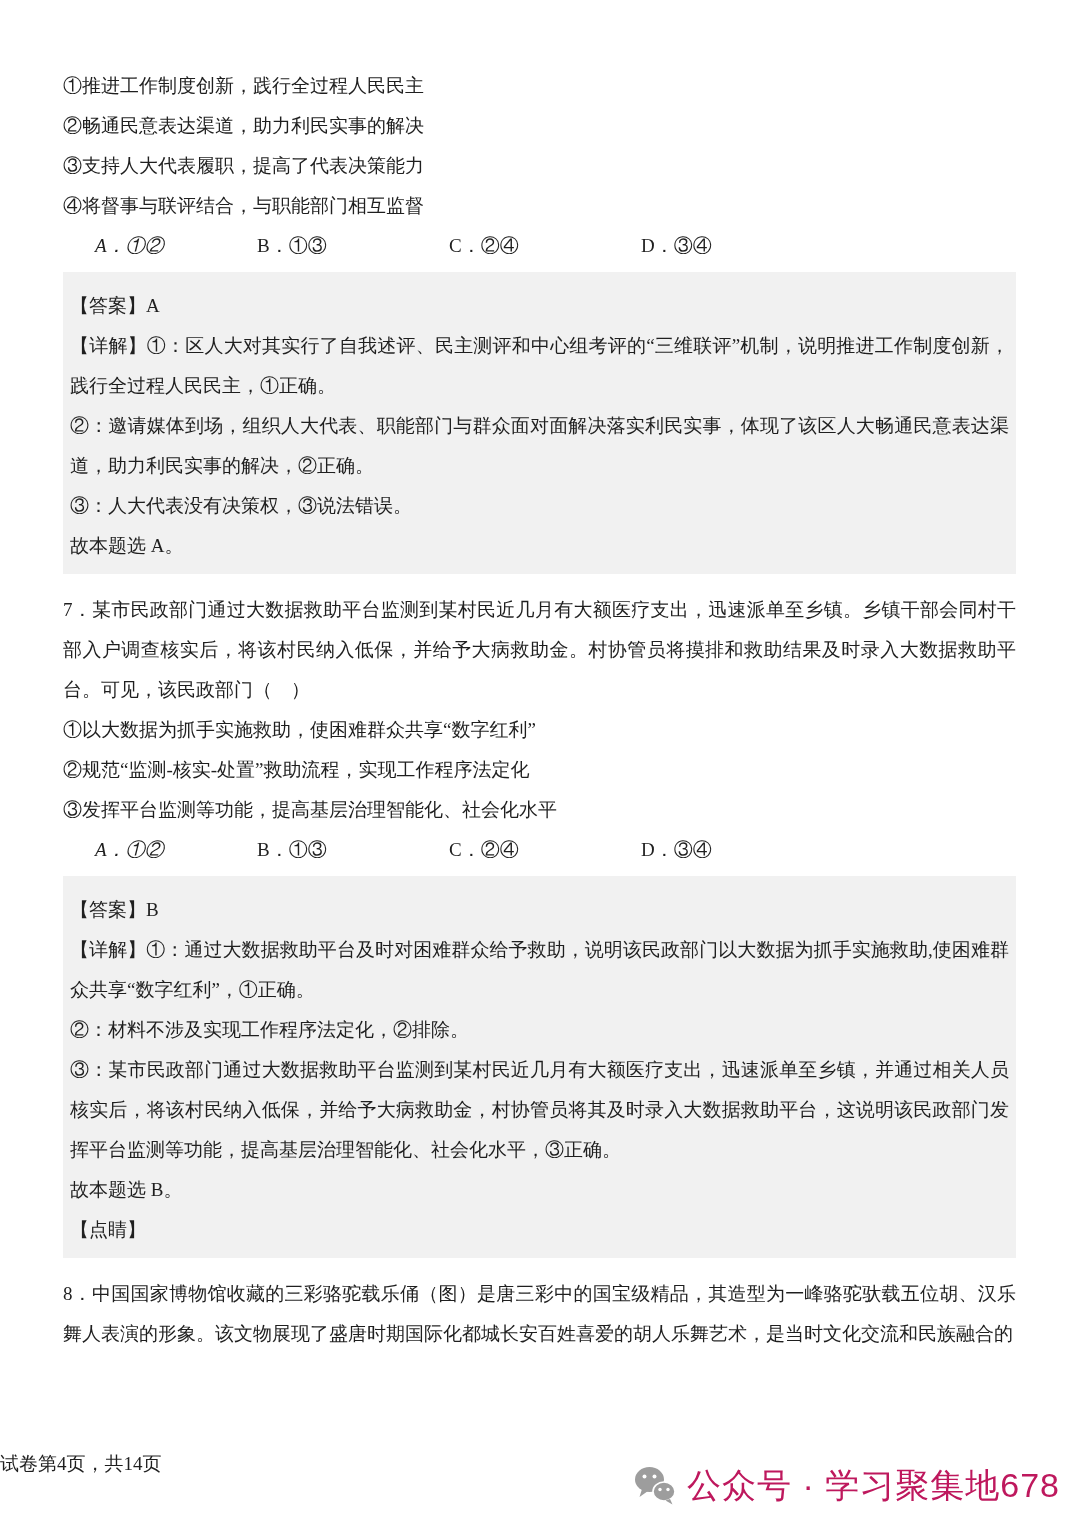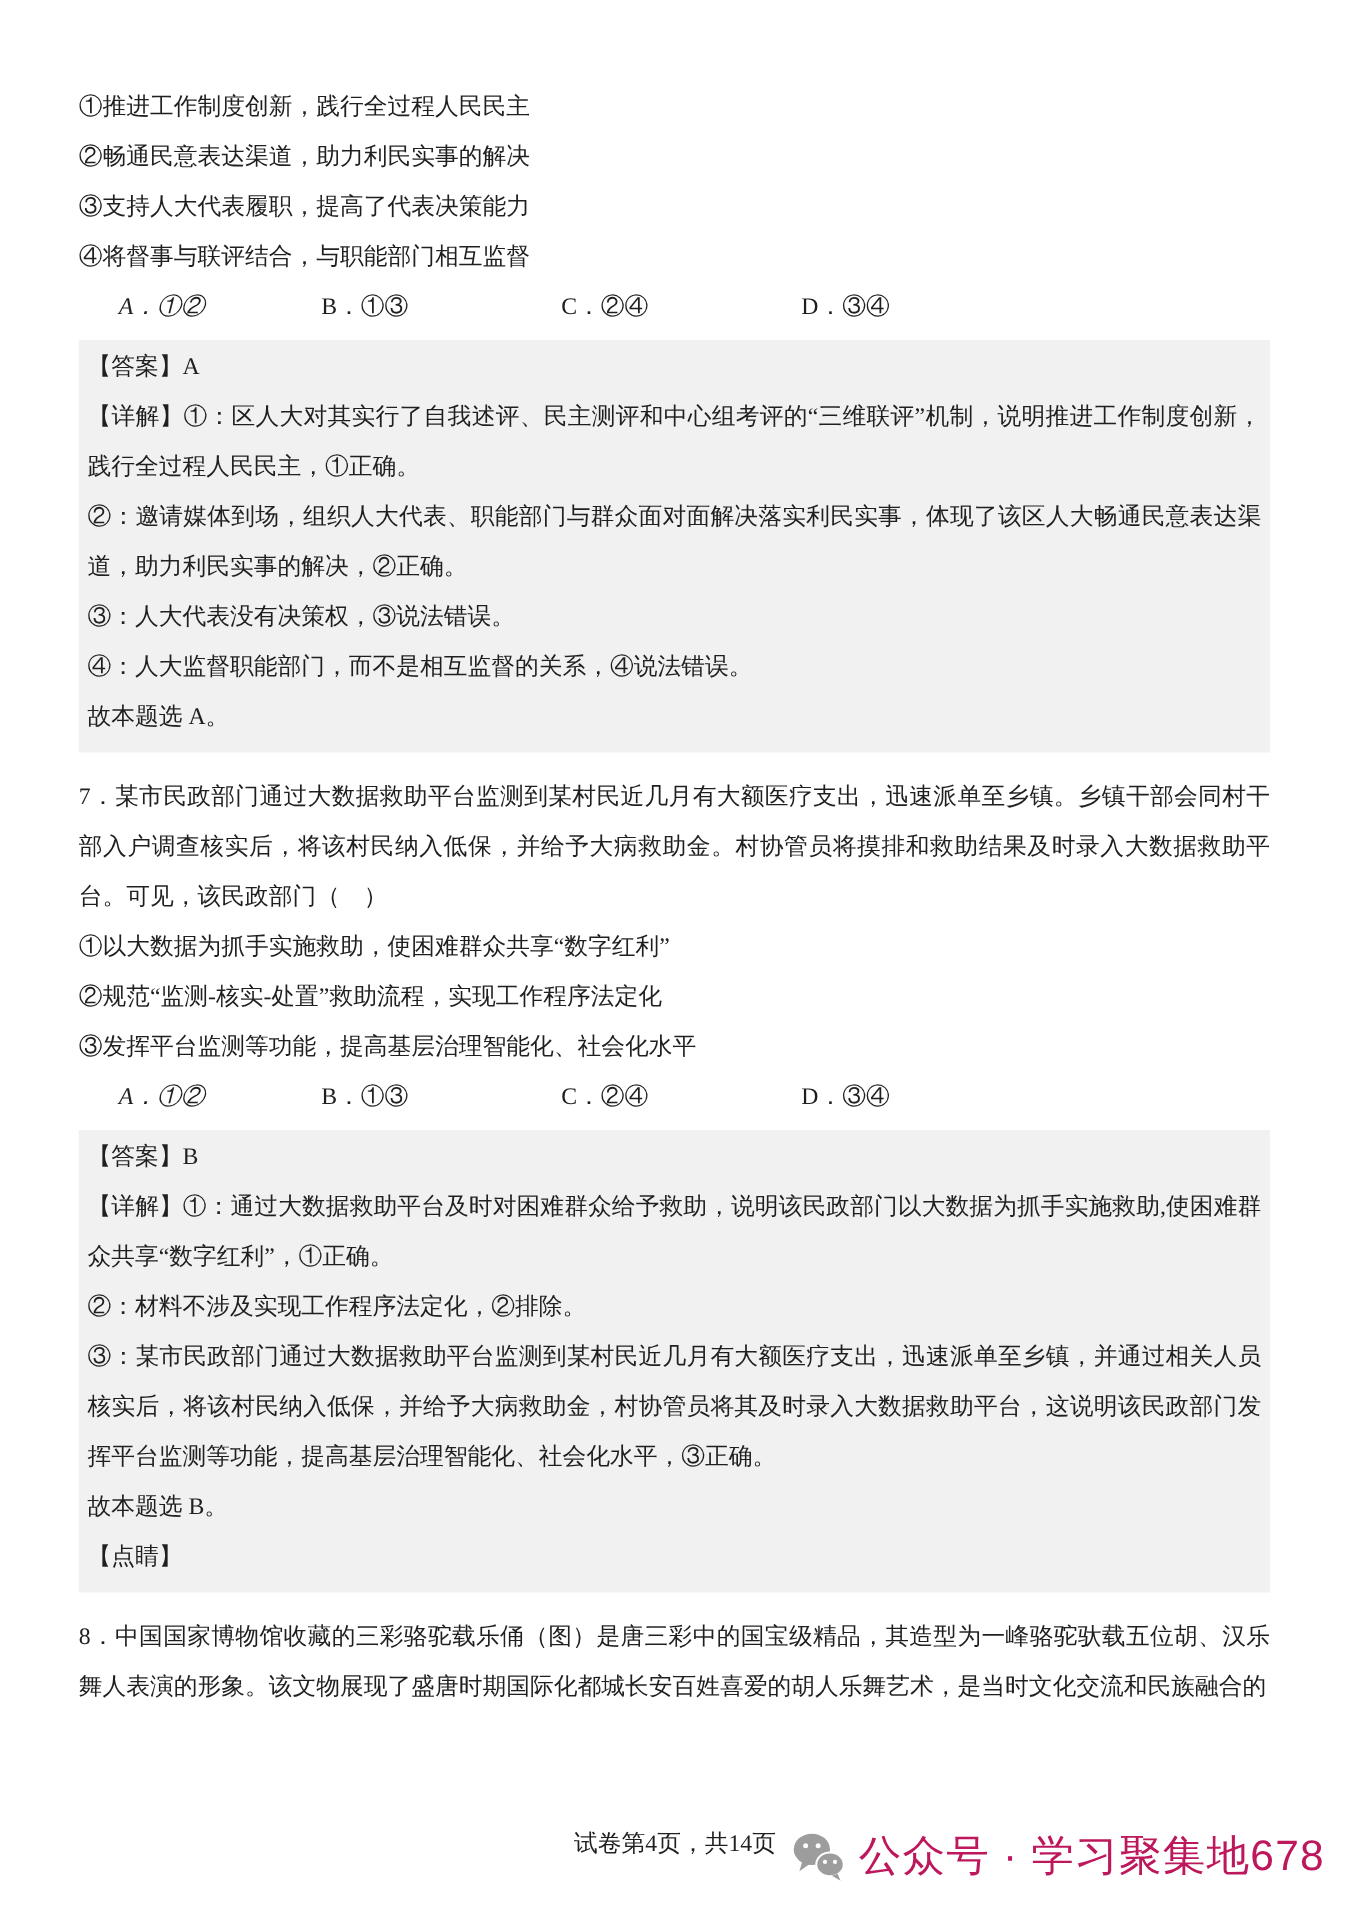--- a/index.html
+++ b/index.html
@@ -22,30 +22,30 @@
   .choices {
     display: flex;
     padding-left: 32px;
     text-align: left;
   }
   .choices .ch-a { width: 162px; font-style: italic; }
   .choices .ch-b { width: 192px; }
   .choices .ch-c { width: 192px; }
   .answer-block {
     background: #f1f1f1;
-    padding: 2px 7px 8px 7px;
+    padding: 14px 7px 8px 7px;
     margin-top: 6px;
   }
   .question-section { margin-top: 16px; }
   .page-label {
     position: absolute;
     left: 0;
-    bottom: 40px;
+    bottom: 52px;
     width: 100%;
-    text-align: center;
+    text-align: left;
     font-size: 19px;
     line-height: 22px;
     color: #1f1f1f;
   }
   .watermark {
     position: absolute;
     right: 20px;
     bottom: 22px;
     display: flex;
     align-items: center;
@@ -75,21 +75,20 @@
       <span class="ch-c">C．②④</span>
       <span class="ch-d">D．③④</span>
     </div>
   </section>
 
   <section class="answer-block">
     <p>【答案】A</p>
     <p>【详解】①：区人大对其实行了自我述评、民主测评和中心组考评的“三维联评”机制，说明推进工作制度创新，践行全过程人民民主，①正确。</p>
     <p>②：邀请媒体到场，组织人大代表、职能部门与群众面对面解决落实利民实事，体现了该区人大畅通民意表达渠道，助力利民实事的解决，②正确。</p>
     <p>③：人大代表没有决策权，③说法错误。</p>
-    <p>④：人大监督职能部门，而不是相互监督的关系，④说法错误。</p>
     <p>故本题选 A。</p>
   </section>
 
   <section class="question-section">
     <p>7．某市民政部门通过大数据救助平台监测到某村民近几月有大额医疗支出，迅速派单至乡镇。乡镇干部会同村干部入户调查核实后，将该村民纳入低保，并给予大病救助金。村协管员将摸排和救助结果及时录入大数据救助平台。可见，该民政部门（　）</p>
     <div class="statements">
       <p>①以大数据为抓手实施救助，使困难群众共享“数字红利”</p>
       <p>②规范“监测-核实-处置”救助流程，实现工作程序法定化</p>
       <p>③发挥平台监测等功能，提高基层治理智能化、社会化水平</p>
     </div>

